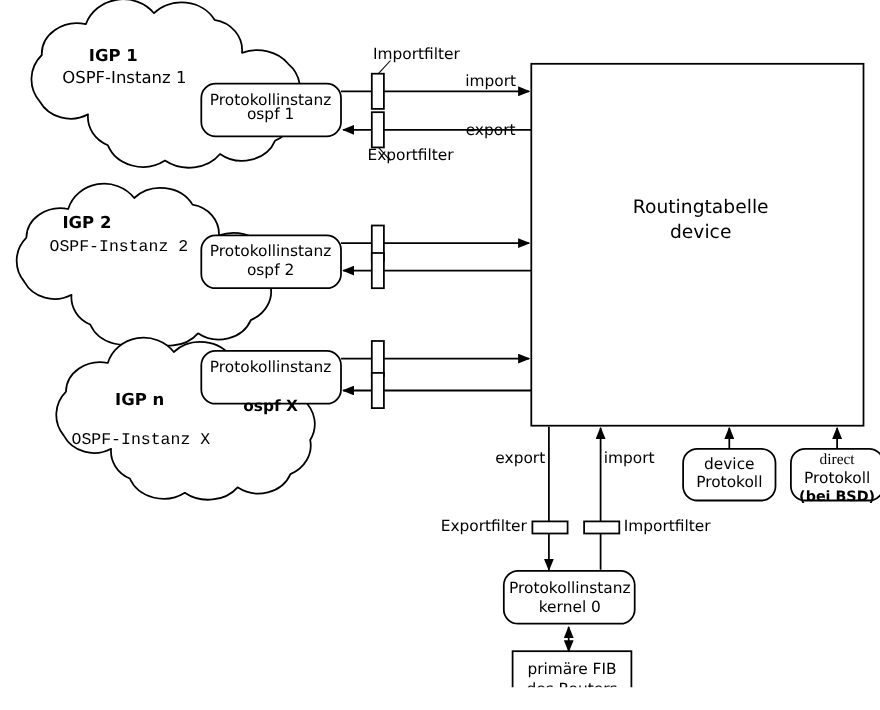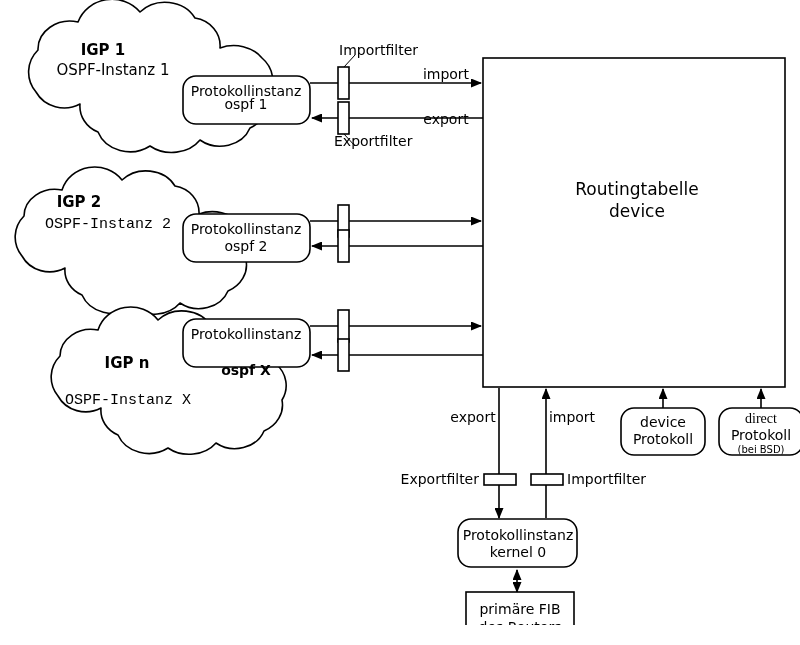--- a/index.html
+++ b/index.html
@@ -35,21 +35,21 @@
     text-align: center;
     transform: translateX(-50%);
   }
   .right {
     text-align: right;
     transform: translateX(-100%);
   }
   .t14 { font-size: 14px; }
   .t15 { font-size: 15px; }
   .t17 { font-size: 17px; }
-  .t11 { font-size: 10px; }
+  .t11 { font-size: 13px; font-weight: bold; }
   .bold { font-weight: bold; }
 </style>
 </head>
 <body>
 
 <div id="canvas">
 
   <svg id="vec" viewBox="0 0 800 645" xmlns="http://www.w3.org/2000/svg">
     <defs>
       <marker id="arrowEnd" markerWidth="11" markerHeight="9" refX="10" refY="4.5" orient="auto" markerUnits="userSpaceOnUse">

